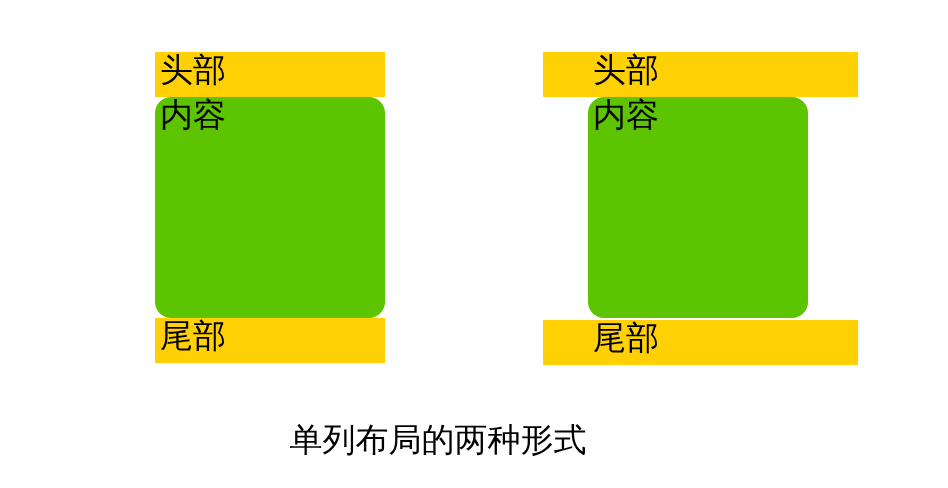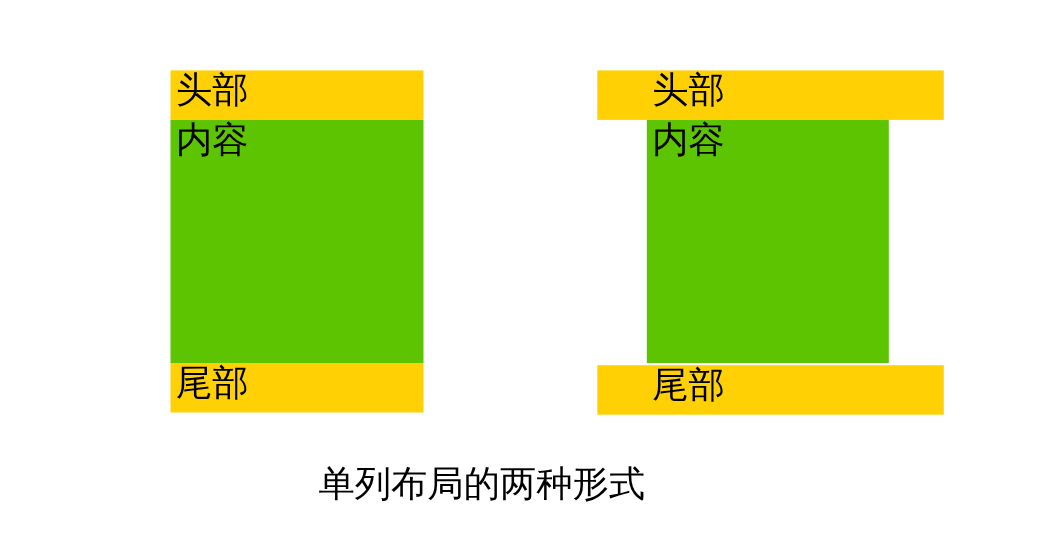--- a/index.html
+++ b/index.html
@@ -18,28 +18,28 @@
     position: relative;
     width: 948px;
     height: 488px;
     background: #ffffff;
   }
 
   
   .block {
     position: absolute;
     box-sizing: border-box;
-    margin-top: 12px;
   }
   .band-header,
   .band-footer {
     background: #ffd105;
   }
   .band-content {
     background: #5cc400;
+    border-radius: 16px;
   }
   .band-label {
     position: absolute;
     left: 5px;
     top: -2px;
     font-size: 33px;
     line-height: 40px;
     color: #000000;
     white-space: nowrap;
     font-family: "DejaVu Sans", "Liberation Sans", sans-serif;

